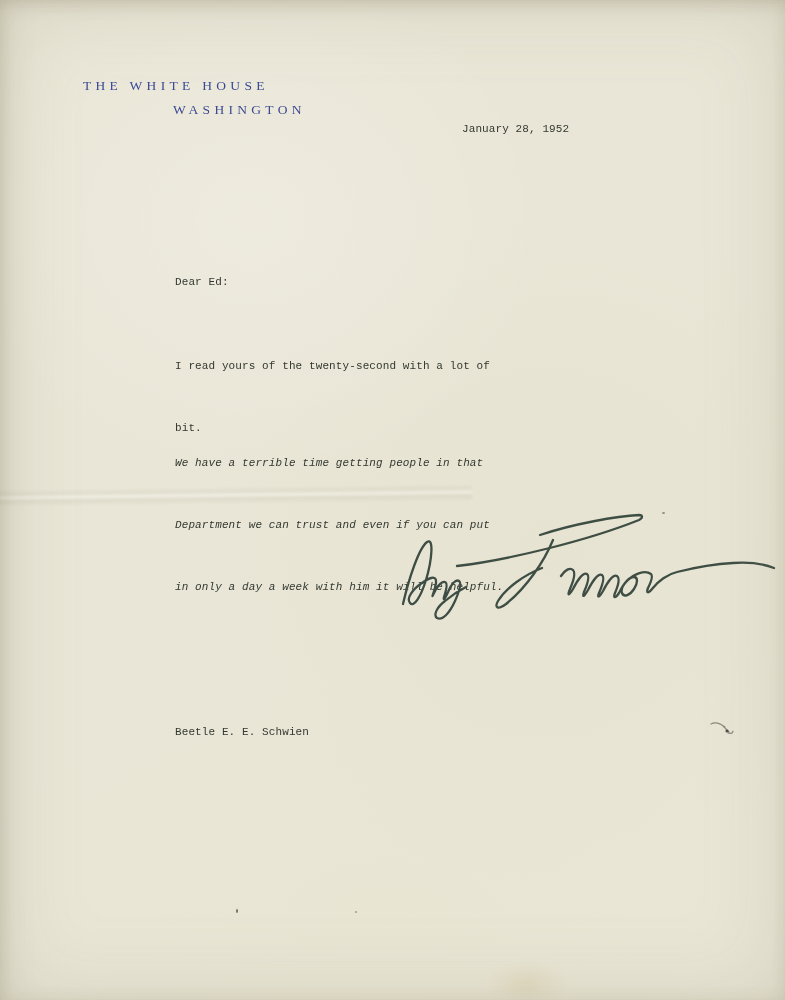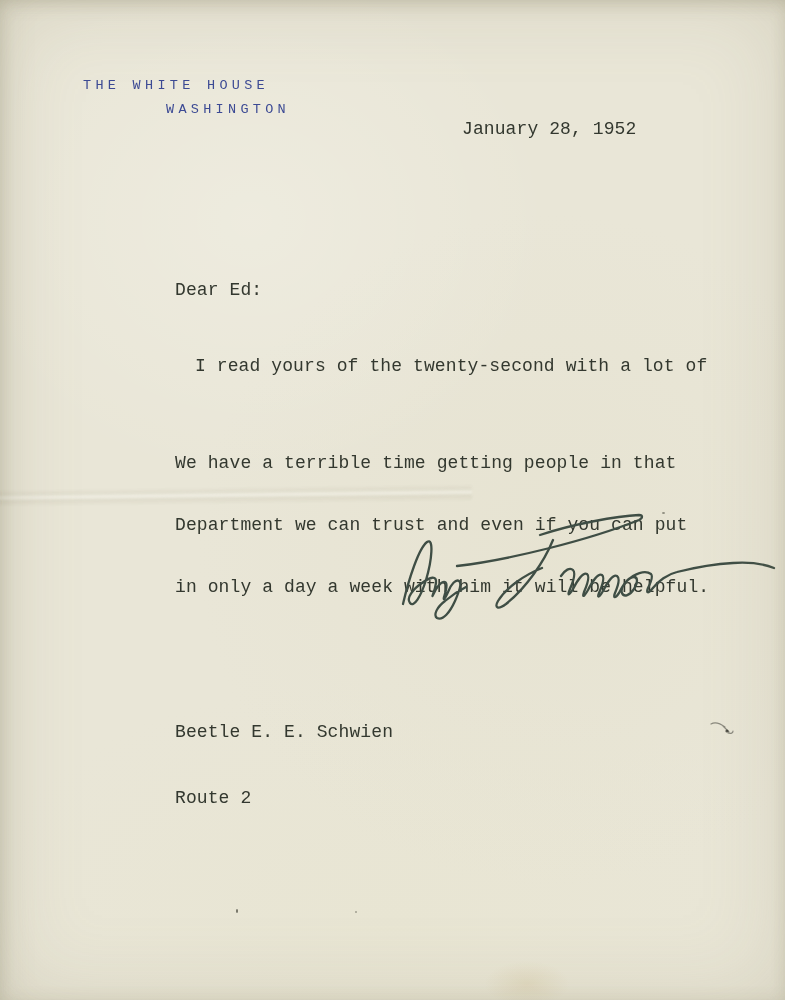--- a/index.html
+++ b/index.html
@@ -27,43 +27,43 @@
     inset: 0;
     pointer-events: none;
     box-shadow:
       inset 0 0 85px rgba(138,132,100,0.20),
       inset 0 0 16px rgba(138,132,100,0.14),
       inset 0 10px 22px -12px rgba(120,114,85,0.30),
       inset 22px 0 40px -28px rgba(120,114,85,0.22);
   }
   .letterhead-line {
     position: absolute;
-    font-family: Liberation Mono, monospace;
+    font-family: Liberation Serif, serif;
     font-size: 13.5px;
     font-weight: 500;
     letter-spacing: 4.3px;
     color: #3c4a94;
     white-space: pre;
     line-height: 1;
   }
   .lh1 { left: 83px;  top: 79px; }
-  .lh2 { left: 166px; top: 103px; }
+  .lh2 { left: 173px; top: 103px; }
   .typewriter {
     position: absolute;
     font-family: "Liberation Mono", monospace;
-    font-size: 18px;
+    font-size: 11px;
     line-height: 20.8px;
     color: #33382f;
     white-space: pre;
     letter-spacing: 0.1px;
   }
   .date-line   { left: 462px; top: 119px; }
-  .salutation  { left: 175px; top: 280px; }
-  .paragraph-1 { left: 175px; top: 314px; margin-left: 20px; }
-  .paragraph-2 { left: 175px; top: 411px; }
+  .salutation  { left: 175px; top: 272px; }
+  .paragraph-1 { left: 175px; top: 314px; }
+  .paragraph-2 { left: 175px; top: 411px; font-style: italic; }
   .closing     { left: 394px; top: 508px; }
   .recipient   { left: 175px; top: 678px; line-height: 21.9px; }
   .signature-svg {
     position: absolute;
     left: 393px;
     top: 504px;
     width: 388px;
     height: 118px;
     pointer-events: none;
   }
@@ -114,20 +114,21 @@
 
   <div class="letterhead-line lh1">THE WHITE HOUSE</div>
   <div class="letterhead-line lh2">WASHINGTON</div>
 
   <div class="typewriter date-line">January 28, 1952</div>
 
   <div class="typewriter salutation">Dear Ed:</div>
 
   <div class="typewriter paragraph-1">
     <div>I read yours of the twenty-second with a lot of</div>
+    <div>bit.</div>
   </div>
 
   <div class="typewriter paragraph-2">
     <div>We have a terrible time getting people in that</div>
     <div>Department we can trust and even if you can put</div>
     <div>in only a day a week with him it will be helpful.</div>
   </div>
 
 
   <svg class="signature-svg" viewBox="0 0 388 118" xmlns="http://www.w3.org/2000/svg">
@@ -135,21 +136,20 @@
     <g fill="none" stroke="#3f4e45" stroke-width="2.3" stroke-linecap="round" stroke-linejoin="round">
       <path d="M10,100 C16,74 26,44 34,38 C41,33 39,56 33,76 C28,92 21,104 17,99 C13,94 20,85 29,79 C37,73 44,71 43,79 C42,87 38,95 40,91 C43,84 48,77 52,78 C55,79 53,87 51,93 C50,97 52,95 55,88 C58,80 63,75 66,77 C69,79 66,88 62,97 C57,108 50,117 44,114 C40,111 44,103 52,97 C59,91 67,86 73,83"></path>
       <path d="M147,31 C180,20 224,12 246,11 C250,11 250,14 246,16 C196,36 116,56 64,62"></path>
       <path d="M160,36 C151,58 133,84 113,100 C105,106 101,104 105,97 C113,84 131,71 149,64"></path>
       <path d="M168,72 C172,66 177,63 180,66 C183,69 180,78 177,85 C174,92 176,92 180,85 C184,77 190,68 194,70 C197,72 194,81 191,88 C189,94 191,93 195,86 C199,78 205,69 209,71 C212,73 209,82 206,89 C204,94 206,94 210,87 C214,79 220,70 224,72 C227,74 225,82 222,89 C220,94 222,95 226,89 C230,81 236,73 241,73 C245,73 245,79 241,85 C237,91 231,94 229,89 C227,84 233,76 240,72 C247,68 254,67 258,70 C260,72 258,78 255,84 C253,89 255,90 259,85 C265,77 275,70 284,68 C300,64 320,60 340,59 C355,58 371,60 381,64"></path>
     </g>
   </svg>
 
   <div class="typewriter recipient">
     <div>Beetle E. E. Schwien</div>
-    <div>Route 2</div>
   </div>
 
   <div class="crease"></div>
 
   <svg class="scratch-mark" viewBox="0 0 28 24" xmlns="http://www.w3.org/2000/svg">
     <path d="M3,8 C8,5 13,8 17,11 M15,10 L21,16 M20,17 C23,18 25,17 25,15" fill="none" stroke="rgba(88,88,78,0.65)" stroke-width="1.2" stroke-linecap="round"></path>
     <circle cx="19" cy="15" r="1.6" fill="rgba(52,52,46,0.8)"></circle>
   </svg>
 
   <div class="speck speck-a"></div>

